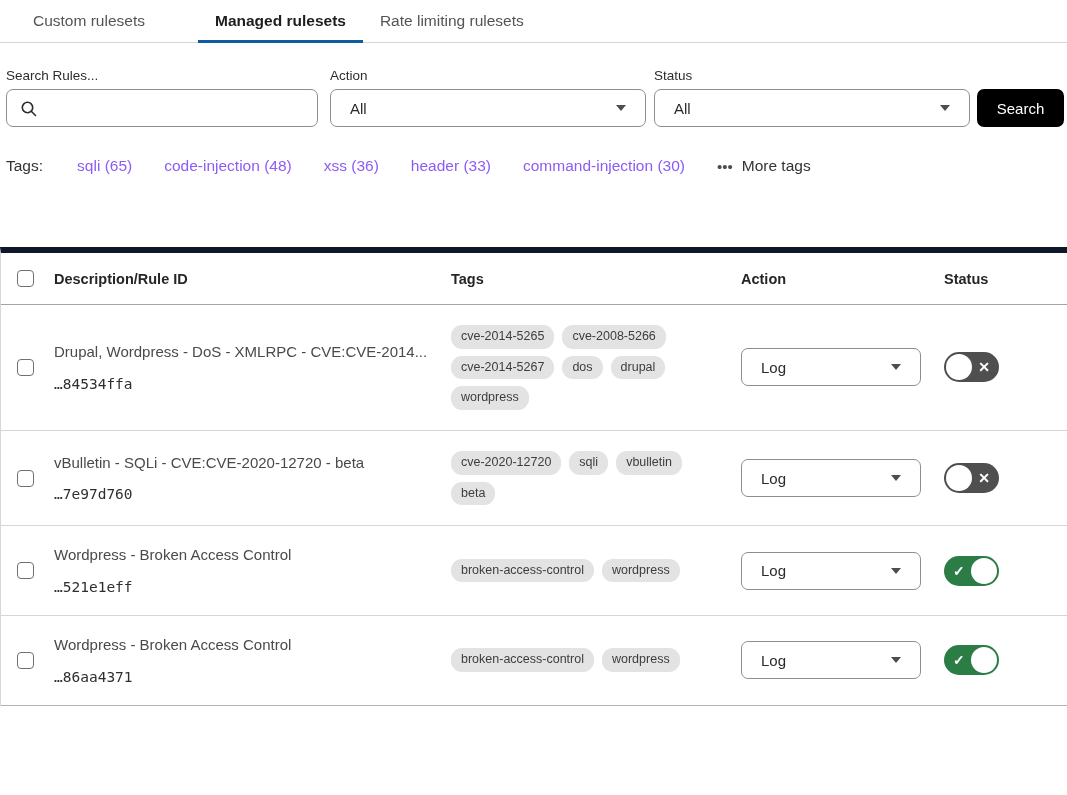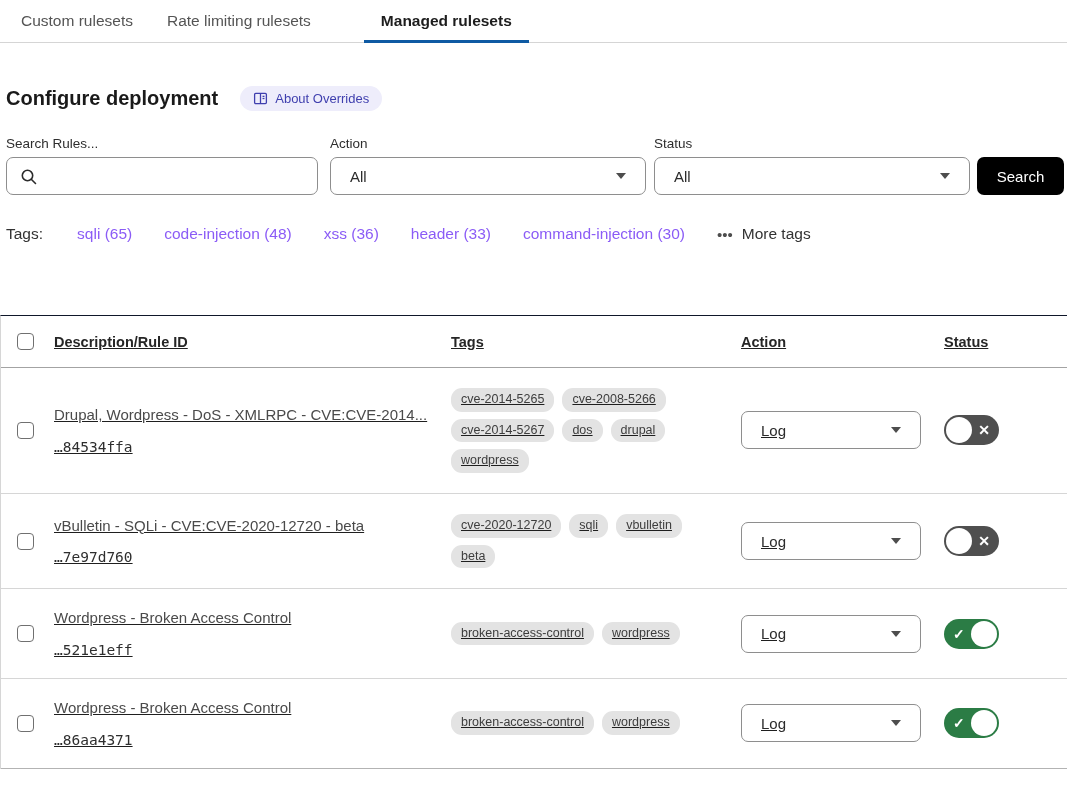--- a/index.html
+++ b/index.html
@@ -1,20 +1,20 @@
 <!DOCTYPE html>
 <html><head>
 <meta charset="utf-8">
 <style>
   * { box-sizing: border-box; margin: 0; padding: 0; }
   html,body { width:1067px; height:795px; background:#fff; overflow:hidden;
     font-family:"Liberation Sans", sans-serif; color:#1f1f1f; }
 
   
-  .tab-bar { display:flex; padding-left:4px; border-bottom:1px solid #d5d5d5; height:43px; }
+  .tab-bar { display:flex; padding-left:16px; border-bottom:1px solid #d5d5d5; height:43px; }
   .tab { padding:0 17px; line-height:41px; font-size:15.5px; color:#545454; cursor:pointer;
     position:relative; white-space:nowrap; }
   .tab.active { color:#1d1d1d; font-weight:700; margin-left:36px; }
   .tab.active::after { content:""; position:absolute; left:0; right:0; bottom:-1px; height:3px;
     background:#0e5aa3; }
 
   
   .content { padding:0 0 0 6px; }
   .title-row { display:flex; align-items:center; margin-top:43px; }
   .page-title { font-size:20px; font-weight:700; color:#1a1a1a; }
@@ -45,21 +45,21 @@
     cursor:pointer; }
 
   
   .tag-filters { display:flex; align-items:center; margin-top:30px; font-size:15.5px; color:#333; }
   .tags-label { margin-right:34px; }
   .tag-filter-item { margin-right:32px; cursor:pointer; color:#8b5cf6; }
   .more-tags { display:inline-flex; align-items:center; gap:9px; cursor:pointer; color:#333; }
   .more-tags .dots { color:#4d4d4d; font-size:15px; letter-spacing:0px; line-height:1; }
 
   
-  .table { margin:72px 0 0 -6px; border-top:1px solid #0f172a; border-left:1px solid #d6d6d6;text-decoration:underline; }
+  .table { margin:72px 0 0 -6px; border-top:6px solid #0f172a; border-left:1px solid #d6d6d6; }
   .thead, .trow { display:grid; grid-template-columns:53px 397px 290px 203px 1fr; }
   .thead { height:52px; border-bottom:1px solid #a3a3a3; }
   .thead .cell { display:flex; align-items:center; font-size:14.5px; font-weight:700; color:#262626; }
   .cell { display:flex; align-items:center; }
   .checkbox-cell { padding-left:16px; }
   .checkbox { width:17px; height:17px; border:1.5px solid #707070; border-radius:4px;
     background:#fff; cursor:pointer; }
   .trow { border-bottom:1px solid #d6d6d6; padding:20px 0; }
   .trow:last-child { border-bottom:1px solid #b3b3b3; }
   .desc-cell { flex-direction:column; align-items:flex-start; justify-content:center; }
@@ -83,39 +83,25 @@
   .toggle.on { background:#2b7c45; }
   .toggle.on .knob { right:2px; }
   .toggle.on .check-icon { position:absolute; left:9px; top:50%; transform:translateY(-50%);
     color:#fff; font-size:14px; font-weight:700; line-height:1; }
 </style>
 </head>
 <body>
 
 <div class="tab-bar">
   <div class="tab">Custom rulesets</div>
+  <div class="tab active">Managed rulesets</div>
   <div class="tab">Rate limiting rulesets</div>
-  <div class="tab active">Managed rulesets</div>
 </div>
 
 <div class="content">
-  <div class="title-row">
-    <h1 class="page-title">Configure deployment</h1>
-    <span class="about-pill">
-      <span>
-        <svg width="15" height="15" viewBox="0 0 14 14" fill="none" stroke="#3f3fae" stroke-width="1.2">
-          <rect x="1.5" y="2.2" width="11" height="9.6" rx="1"></rect>
-          <line x1="7" y1="2.2" x2="7" y2="11.8"></line>
-          <line x1="8.9" y1="5" x2="10.7" y2="5"></line>
-          <line x1="8.9" y1="7" x2="10.7" y2="7"></line>
-        </svg>
-      </span>
-      <span>About Overrides</span>
-    </span>
-  </div>
 
   <div class="filters">
     <div class="field search-field">
       <label>Search Rules...</label>
       <div class="search-input-wrap">
         <span>
           <svg width="18" height="18" viewBox="0 0 18 18" fill="none" stroke="#2b2b2b" stroke-width="1.6" stroke-linecap="round">
             <circle cx="7.5" cy="7.5" r="5.2"></circle>
             <line x1="11.5" y1="11.5" x2="15.5" y2="15.5"></line>
           </svg>

